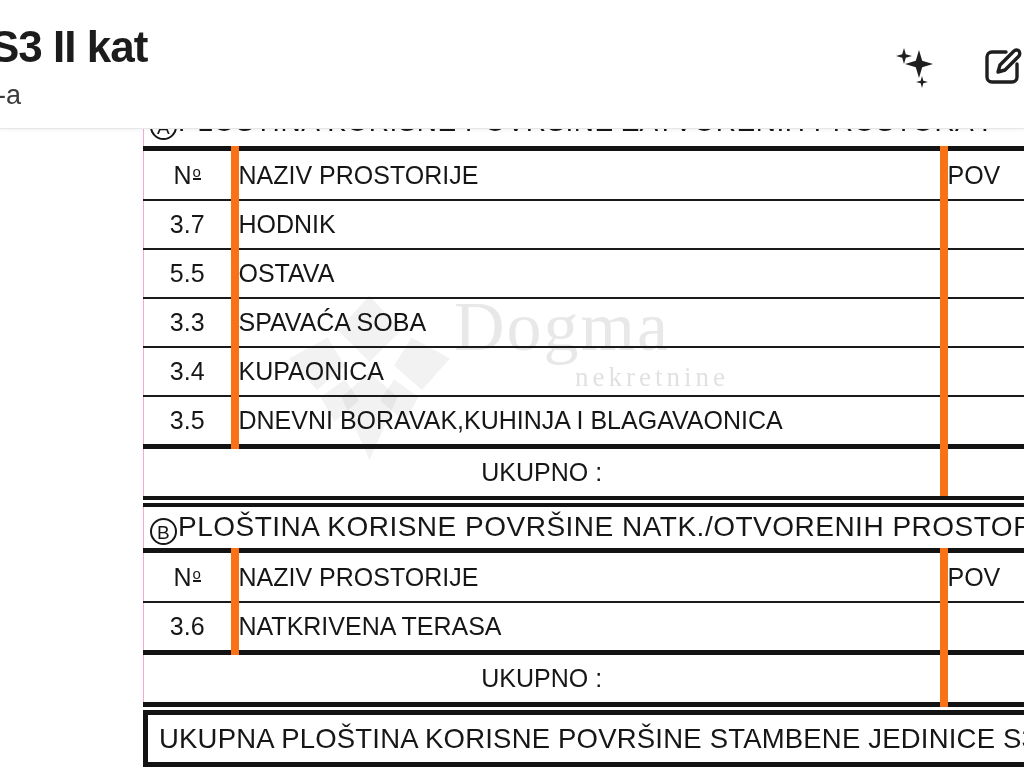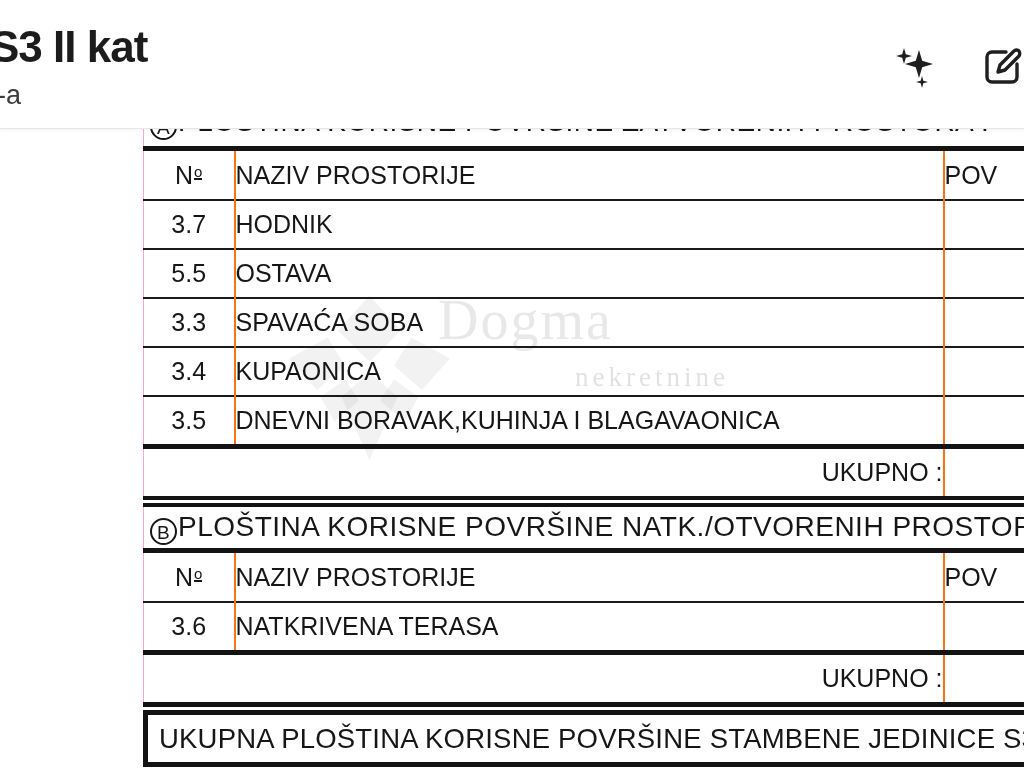--- a/index.html
+++ b/index.html
@@ -23,43 +23,43 @@
     position:absolute;left:-3px;top:80px;
     font-size:27px;font-weight:400;color:#3c3c3c;white-space:nowrap;
   }
   .header-icon{position:absolute;top:46px;cursor:pointer;}
   .icon-sparkles{left:894px;}
   .icon-edit{left:982px;}
   
   .watermark{position:absolute;z-index:1;pointer-events:none;}
   .wm-logo{left:282px;top:292px;}
   .wm-word{
-    left:438px;top:292px;font-family:"Liberation Serif",serif;
-    font-size:56px;color:rgba(110,110,110,0.16);letter-spacing:2px;line-height:1;
+    left:454px;top:292px;font-family:"Liberation Serif",serif;
+    font-size:70px;color:rgba(110,110,110,0.16);letter-spacing:2px;line-height:1;
   }
   .wm-sub{
     left:575px;top:362px;font-family:"Liberation Serif",serif;
     font-size:27px;color:rgba(120,120,120,0.22);letter-spacing:4px;
   }
   
   .doc-table{
     position:absolute;left:143px;top:100px;z-index:2;
     width:947px;border-collapse:collapse;table-layout:fixed;
     color:#161616;
   }
   .doc-table td{padding:0;font-size:25px;vertical-align:middle;background:transparent;}
   .col-no{width:91px;}
   .col-name{width:709px;}
   .col-area{width:147px;}
   .b-left{border-left:1px solid #f9a8d4;}
   .b-thin-top{border-top:2px solid #1a1a1a;}
   .b-thick-top{border-top:5px solid #131313;}
   .b-double-top{border-top:11px double #131313;}
   .b-thick-bottom{border-bottom:5px solid #131313;}
-  .b-col{border-left:2px solid #f97316;}
+  .b-col{border-left:8px solid #f97316;}
   .cell-no{text-align:center;height:47px;}
   .cell-name{padding-left:26px;height:47px;}
   .cell-area{text-align:right;padding-right:62px;height:47px;}
   .cell-area-head{text-align:left;padding-left:26px;height:48px;}
   .caption-row td{height:46px;overflow:hidden;}
   .caption-inner{
     display:block;white-space:nowrap;padding-left:6px;
     font-size:28px;letter-spacing:0.5px;
   }
   .caption-clip{height:46px;overflow:hidden;position:relative;}
@@ -67,21 +67,21 @@
   .caption-b td{height:41px;}
   .circle-letter{
     display:inline-block;width:27px;height:27px;border:2px solid #161616;
     border-radius:50%;text-align:center;line-height:26px;font-size:19px;
     vertical-align:-3px;margin-right:1px;box-sizing:border-box;
   }
   .sup-o{
     display:inline-block;font-size:15px;vertical-align:7px;
     border-bottom:2px solid #161616;line-height:13px;margin-left:1px;
   }
-  .total-label-cell{text-align:right;padding-right:22px;height:46px;}
+  .total-label-cell{text-align:center;padding-right:22px;height:46px;}
   
   .summary-box{
     position:absolute;left:143px;top:710px;z-index:2;
     width:947px;height:57px;box-sizing:border-box;
     border:5px solid #131313;background:transparent;
     display:flex;align-items:center;padding-left:11px;
     font-size:27.5px;color:#161616;white-space:nowrap;letter-spacing:0.2px;
   }
 </style>
 </head>

